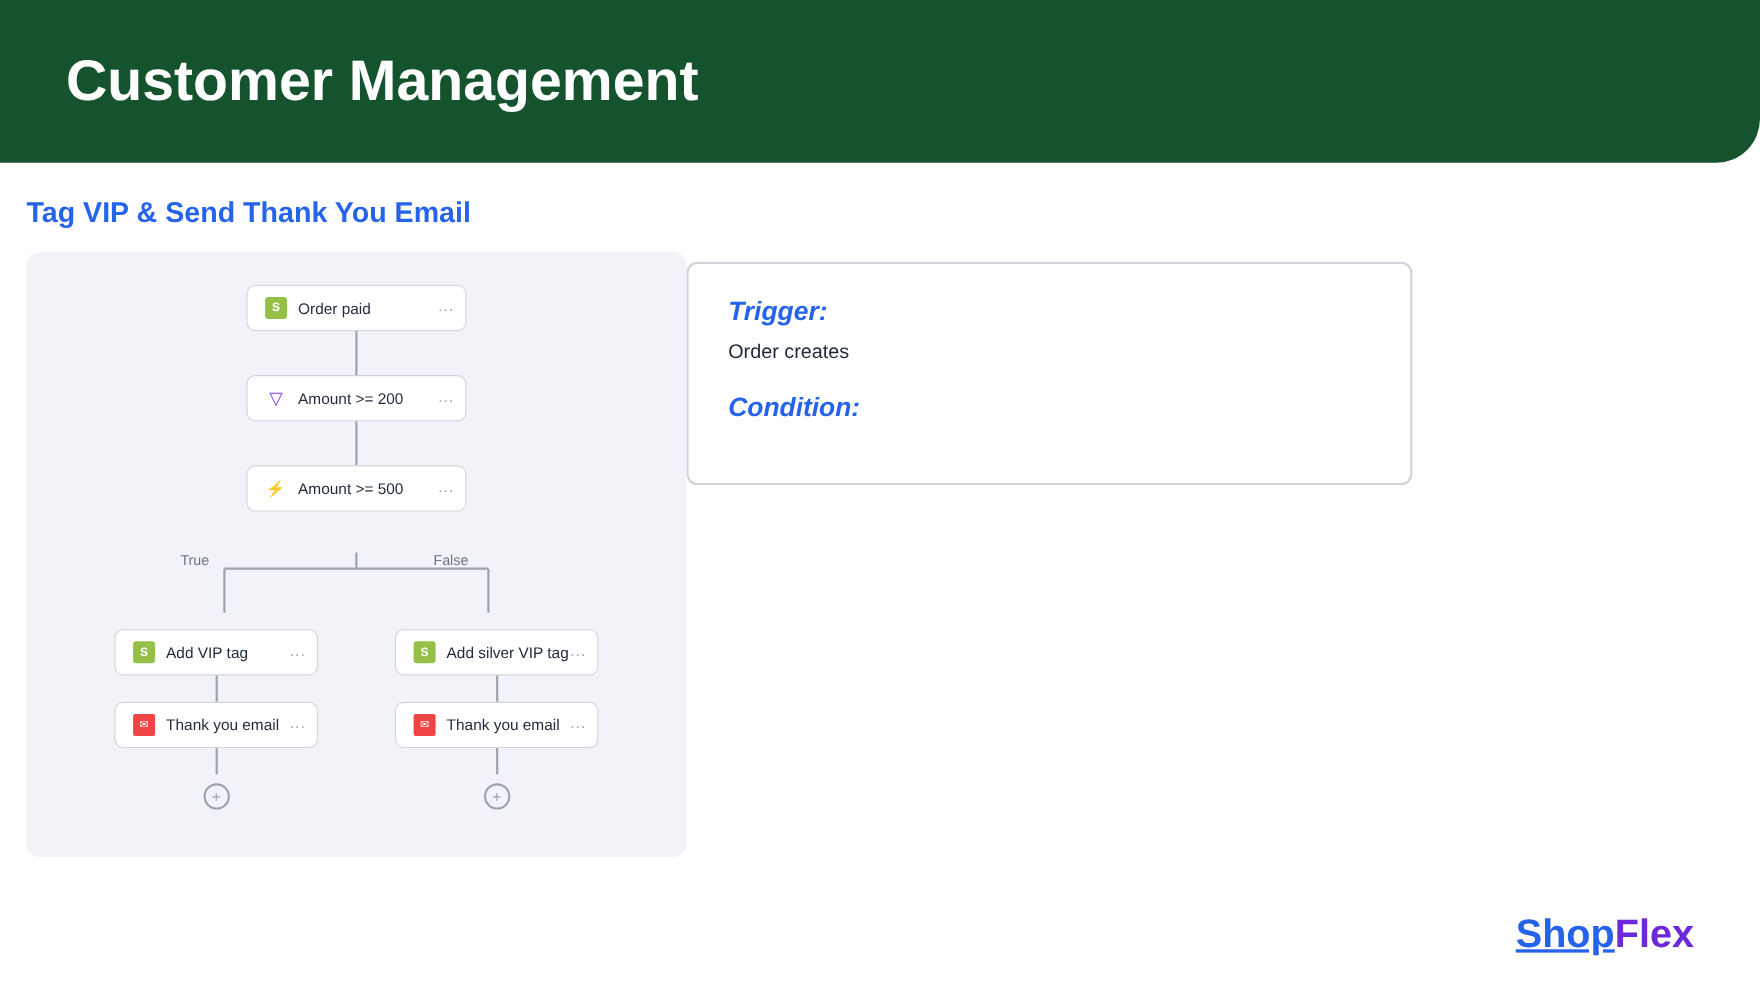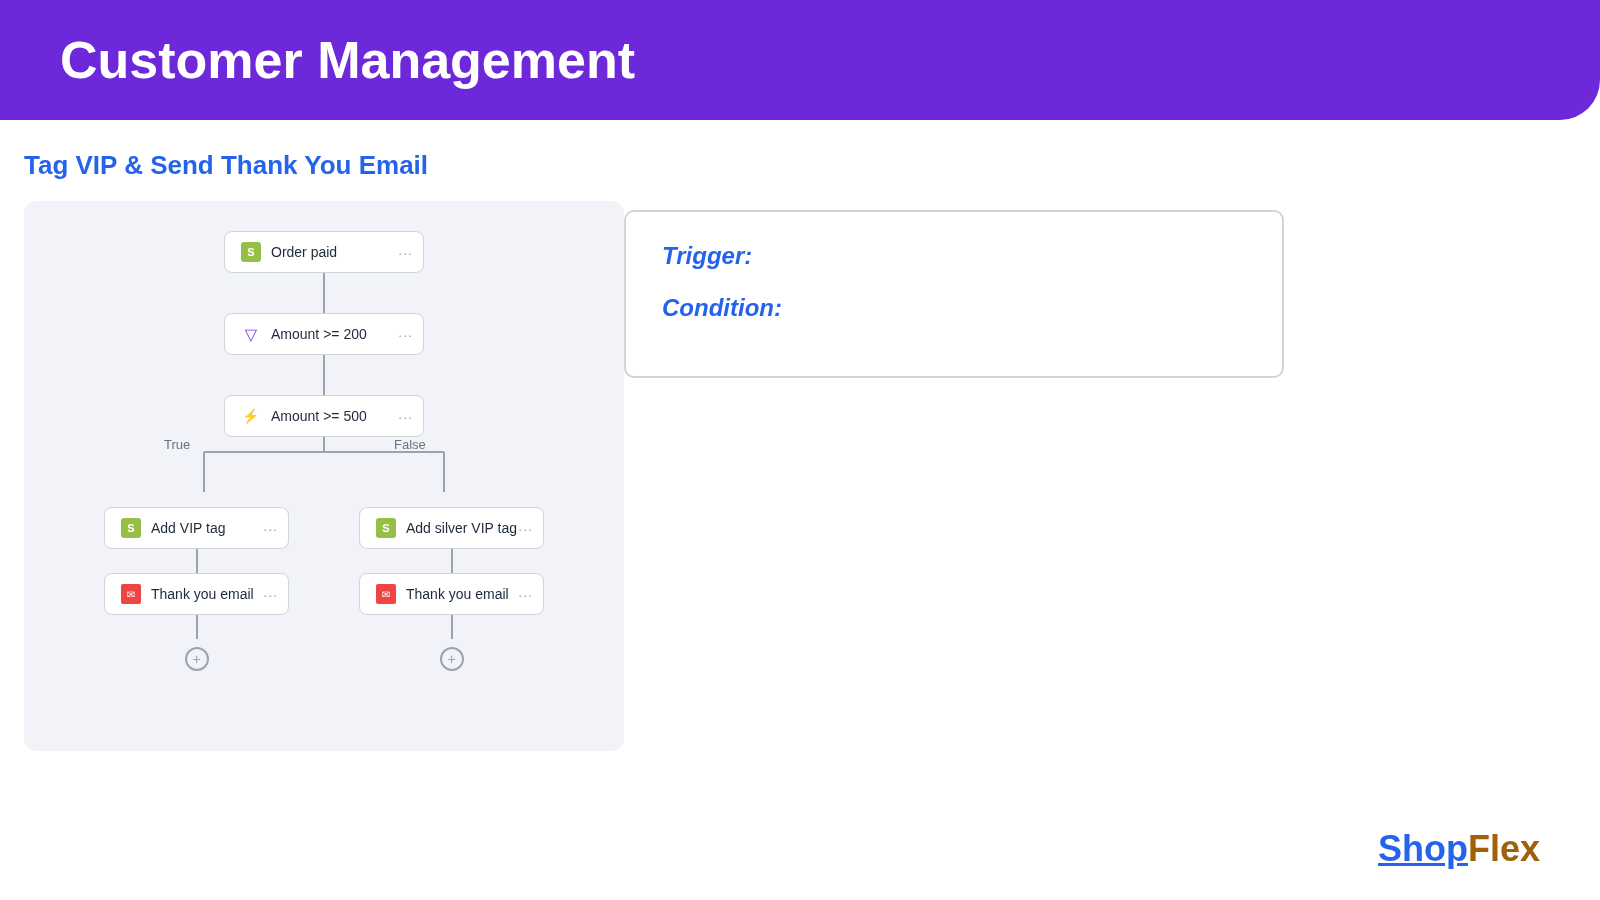--- a/index.html
+++ b/index.html
@@ -7,23 +7,23 @@
       font-family: -apple-system, BlinkMacSystemFont, 'Segoe UI', Helvetica, Arial, sans-serif;
       background: #fff;
       width: 1600px;
       height: 900px;
       overflow: hidden;
       position: relative;
     }
 
     
     .header {
-      background: #6d28d9;
+      background: #14532d;
       border-radius: 0 0 40px 0;
-      padding: 30px 60px;
+      padding: 44px 60px;
       margin-bottom: 30px;
     }
     .header-title {
       color: #fff;
       font-size: 52px;
       font-weight: 800;
     }
 
     
     .main-content {
@@ -197,21 +197,21 @@
       bottom: 30px;
       right: 60px;
       font-size: 36px;
       font-weight: 800;
     }
     .footer-brand .shop {
       color: #2563EB;
       text-decoration: underline;
     }
     .footer-brand .flex {
-      color: #a16207;
+      color: #6d28d9;
     }
 
     .top-flow {
       display: flex;
       flex-direction: column;
       align-items: center;
     }
 
     .bottom-branches {
       display: flex;
@@ -250,21 +250,21 @@
         </div>
 
         <div class="connector-line"></div>
 
         <div class="flow-node">
           <span class="icon-condition">⚡</span>
           <span class="node-label">Amount &gt;= 500</span>
           <span class="node-dots">...</span>
         </div>
 
-        <div style="position:relative; width:440px; height:70px;">
+        <div style="position:relative; width:440px; height:70px;margin-top:37px;">
           <svg width="440" height="70">
 
             <line x1="220" y1="0" x2="220" y2="15" stroke="#9ca3af" stroke-width="2"></line>
 
             <line x1="100" y1="15" x2="340" y2="15" stroke="#9ca3af" stroke-width="2"></line>
 
             <line x1="100" y1="15" x2="100" y2="55" stroke="#9ca3af" stroke-width="2"></line>
 
             <line x1="340" y1="15" x2="340" y2="55" stroke="#9ca3af" stroke-width="2"></line>
 
@@ -310,20 +310,21 @@
 
         </div>
       </div>
     </div>
   </div>
 
   <div class="info-panel">
 
     <div class="info-section">
       <div class="info-label">Trigger:</div>
+      <div class="info-text">Order creates</div>
     </div>
 
     <div class="info-section">
       <div class="info-label">Condition:</div>
     </div>
 
 
   </div>
 
 </div>

